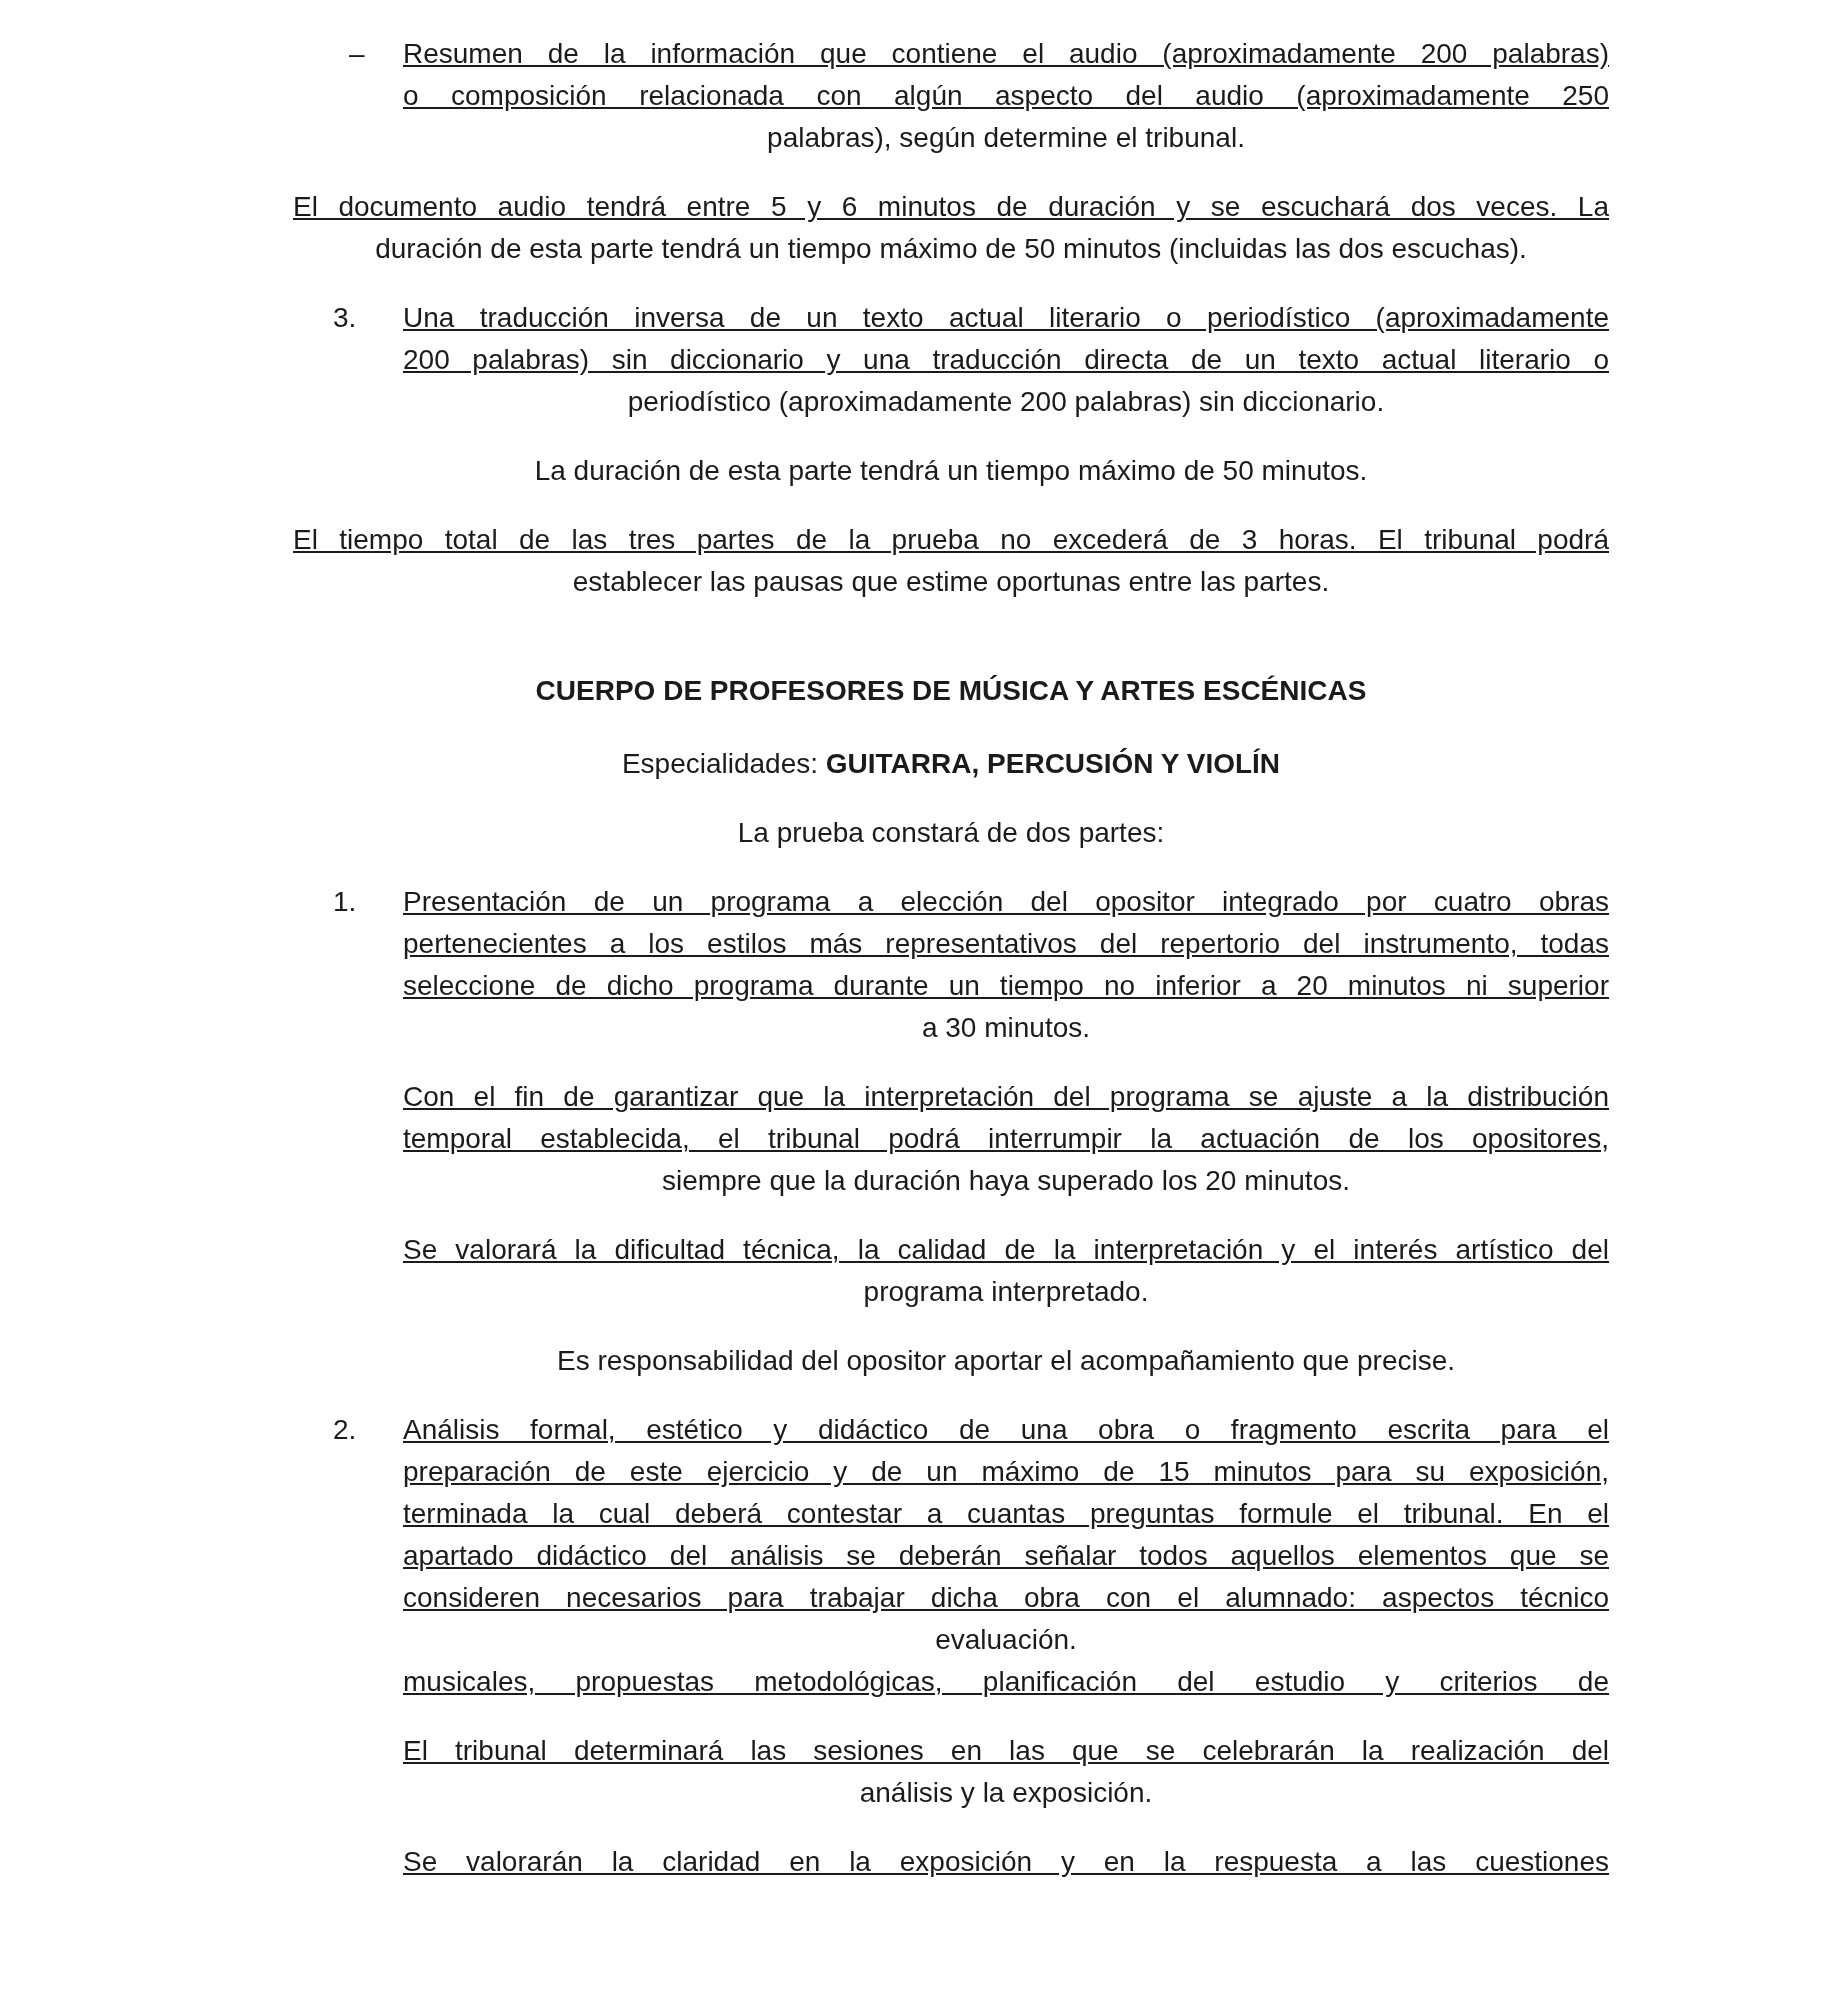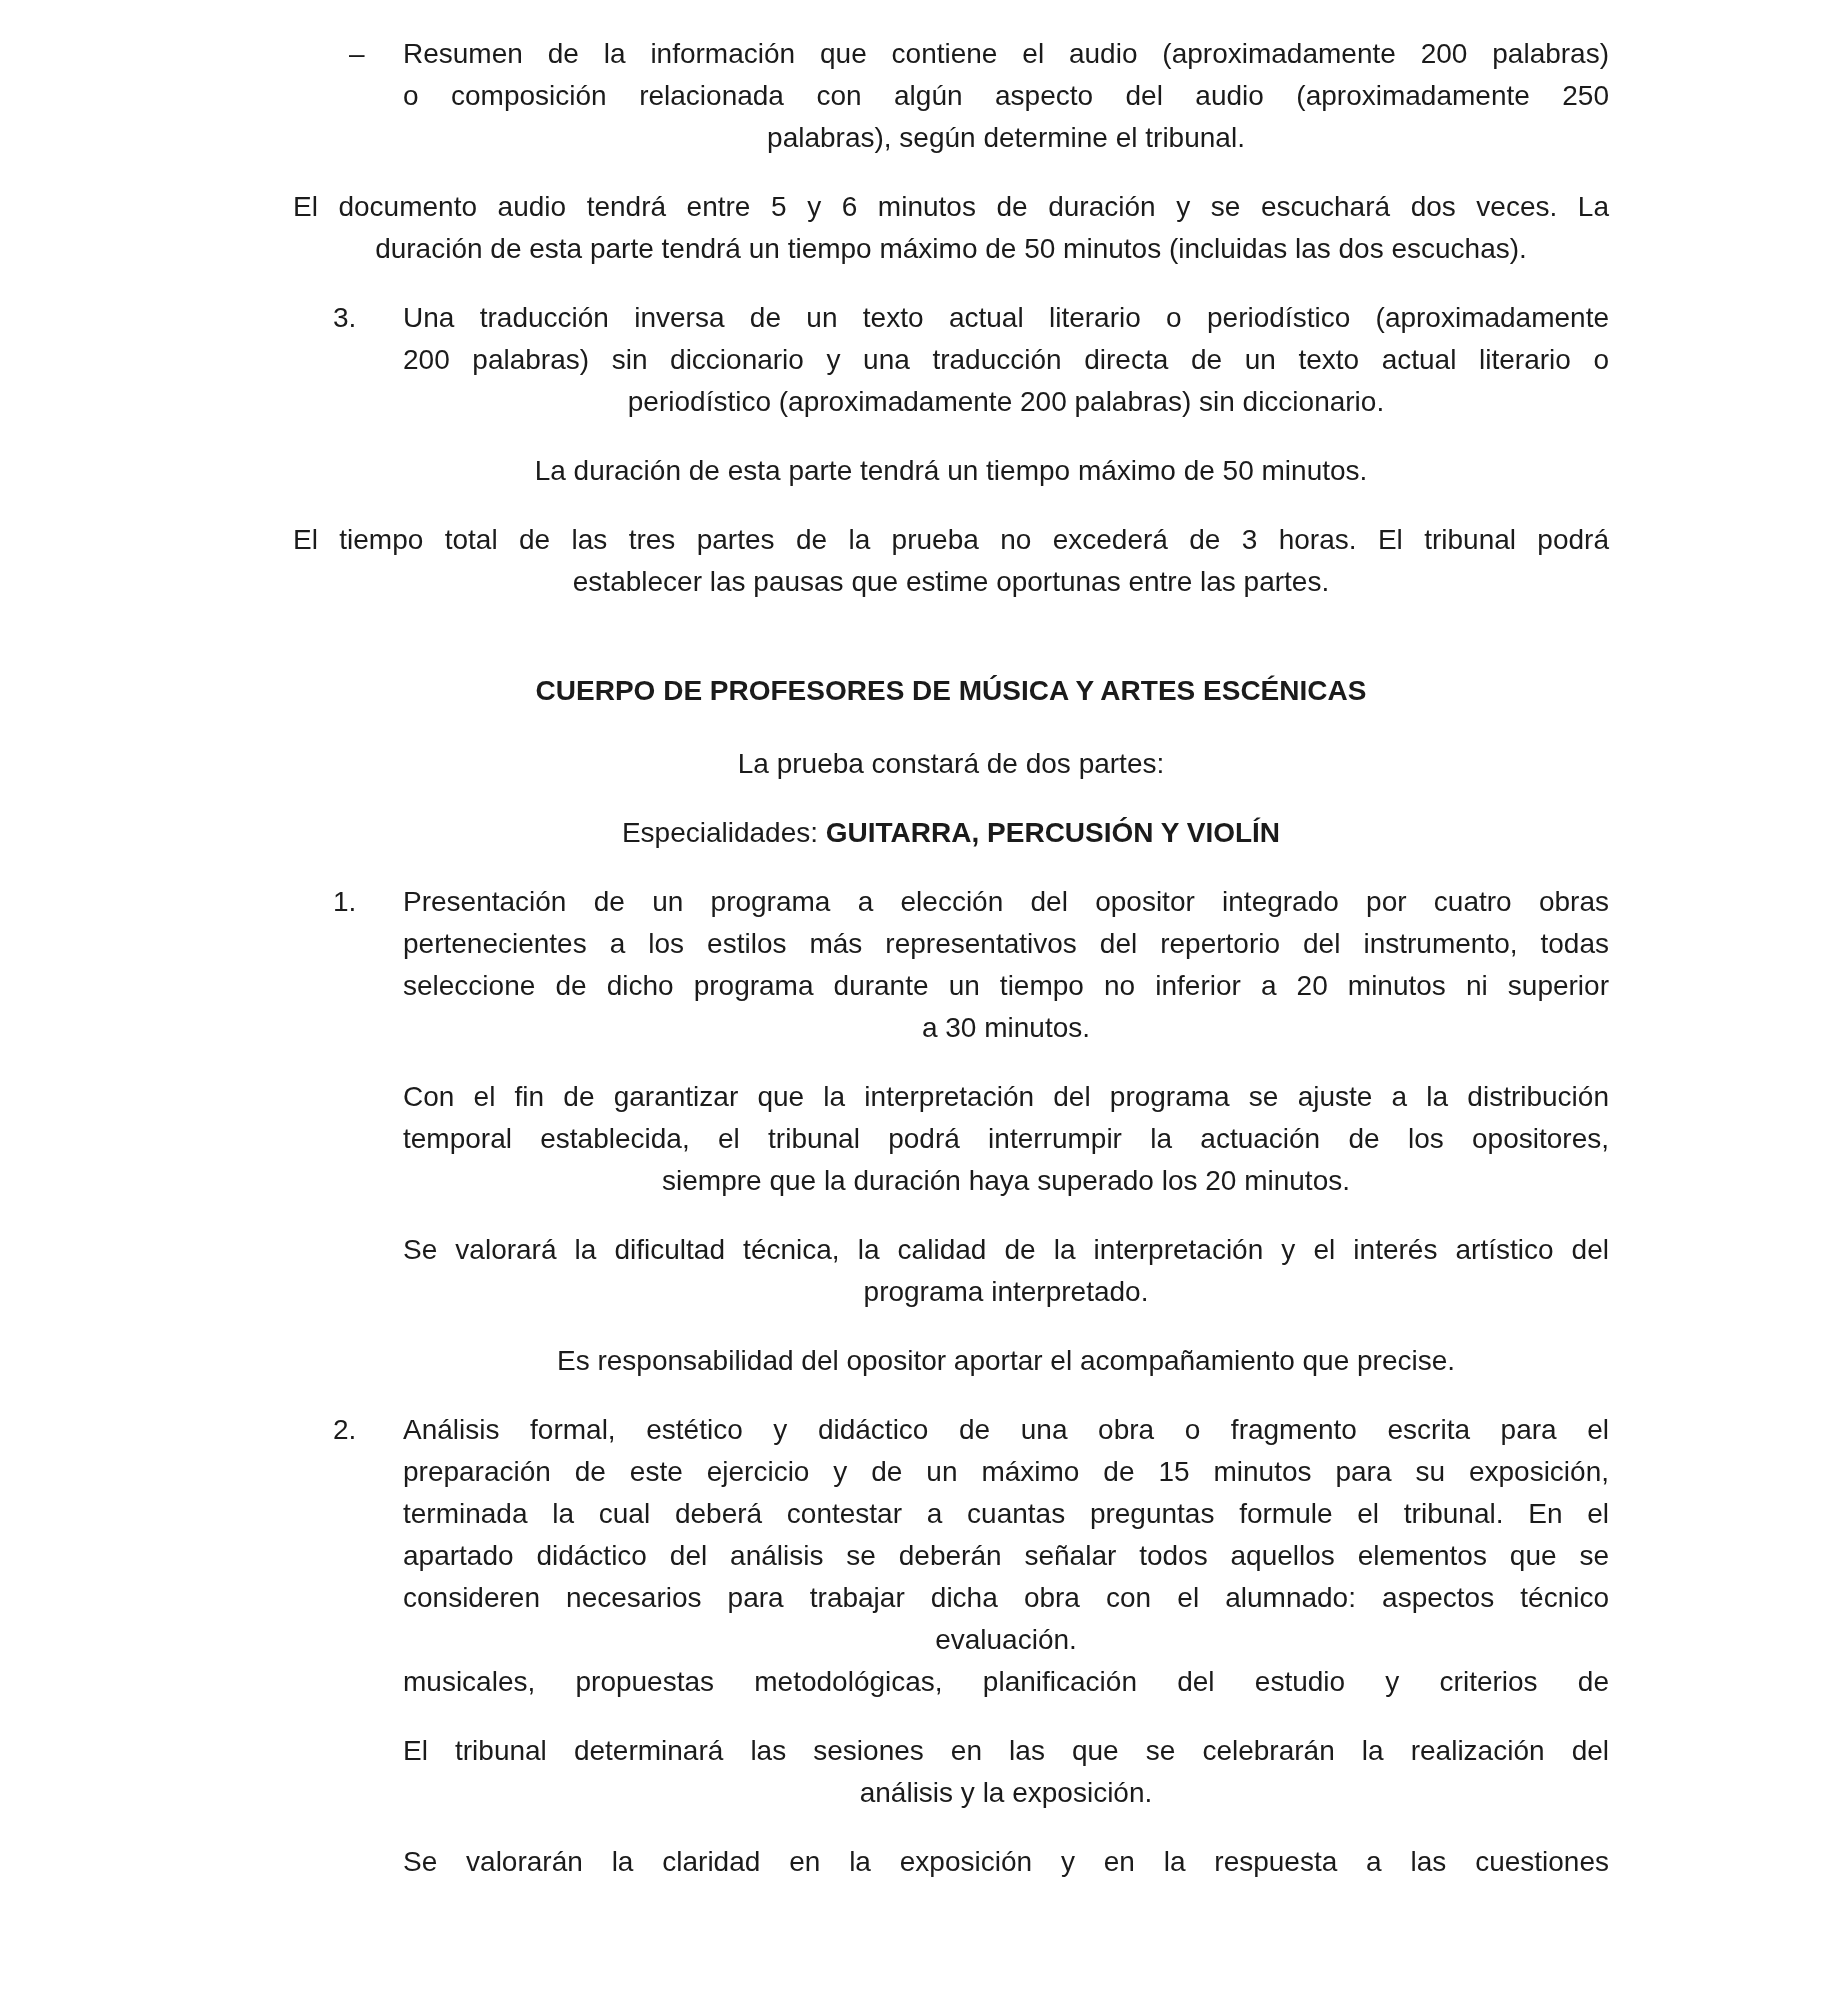--- a/index.html
+++ b/index.html
@@ -28,20 +28,21 @@
     margin: 0 0 27px 0;
   }
   .ln {
     text-align: center;
     white-space: normal;
   }
   .j {
     text-align: justify;
     text-align-last: justify;
     text-justify: inter-word;
+    text-decoration: underline;
   }
   .item {
     position: relative;
     padding-left: 110px;
   }
   .marker {
     position: absolute;
     left: 40px;
     top: 0;
   }
@@ -90,25 +91,25 @@
   </div>
 
   <div class="block">
     <div class="ln j">El tiempo total de las tres partes de la prueba no excederá de 3 horas. El tribunal podrá</div>
     <div class="ln">establecer las pausas que estime oportunas entre las partes.</div>
   </div>
 
   <div class="block heading">CUERPO DE PROFESORES DE MÚSICA Y ARTES ESCÉNICAS</div>
 
   <div class="block">
-    <div class="ln">La prueba constará de dos partes:</div>
+    <div class="ln"><span>Especialidades: </span><span class="b">GUITARRA, PERCUSIÓN Y VIOLÍN</span></div>
   </div>
 
   <div class="block">
-    <div class="ln"><span>Especialidades: </span><span class="b">GUITARRA, PERCUSIÓN Y VIOLÍN</span></div>
+    <div class="ln">La prueba constará de dos partes:</div>
   </div>
 
   <div class="block item">
     <span class="marker">1.</span>
     <div class="ln j">Presentación de un programa a elección del opositor integrado por cuatro obras</div>
     <div class="ln j">pertenecientes a los estilos más representativos del repertorio del instrumento, todas</div>
     <div class="ln j">seleccione de dicho programa durante un tiempo no inferior a 20 minutos ni superior</div>
     <div class="ln">a 30 minutos.</div>
   </div>
 

